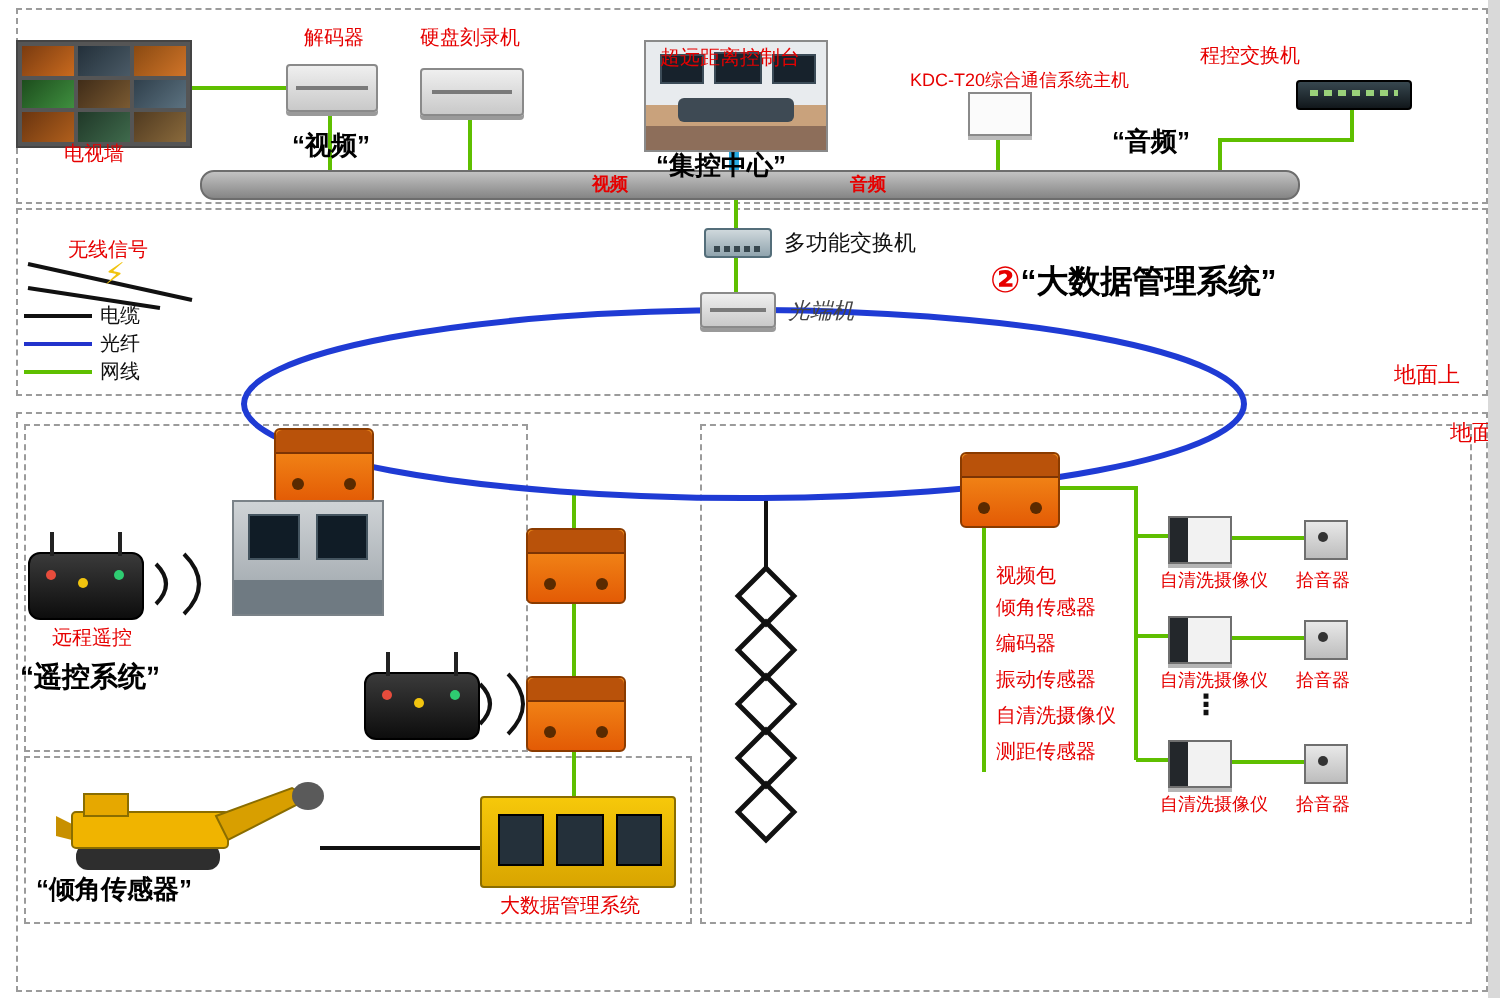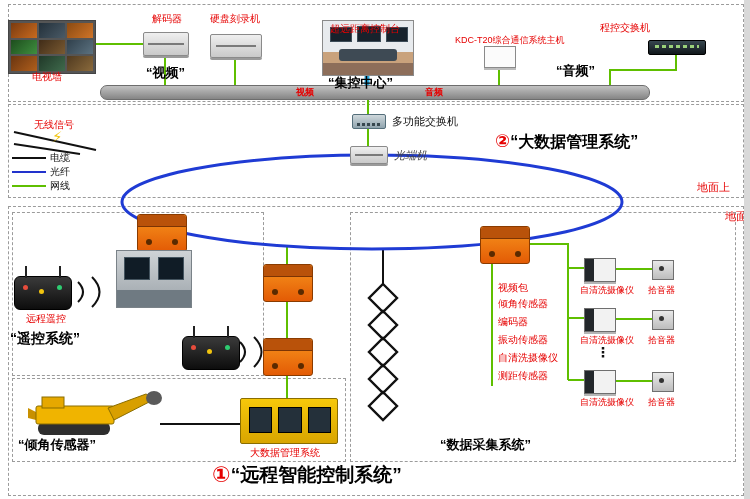--- a/index.html
+++ b/index.html
@@ -285,20 +285,16 @@
 
   <div class="lbl" style="left:596px;top:344px;font-size:14px;font-weight:bold;color:#111;">⋮</div>
 
   <div class="dev cam" style="left:584px;top:370px;width:30px;height:22px;"></div>
   <div class="dev pickup" style="left:652px;top:372px;width:20px;height:18px;">
       <i></i>
     </div>
   <div class="lbl red" style="left:580px;top:396px;font-size:9px;">自清洗摄像仪</div>
   <div class="lbl red" style="left:648px;top:396px;font-size:9px;">拾音器</div>
 
-  <div class="lbl blk" style="left:440px;top:436px;">“数据采集系统”</div>
-
-  <div class="lbl" style="left:212px;top:462px;z-index:4;">
-    <span style="color:#e60000;font-size:22px;font-weight:bold;vertical-align:middle;">①</span><span class="blk" style="font-size:19px;vertical-align:middle;">“远程智能控制系统”</span>
-  </div>
+
 
   <div class="edge"></div>
 </div>
 
 </body></html>

